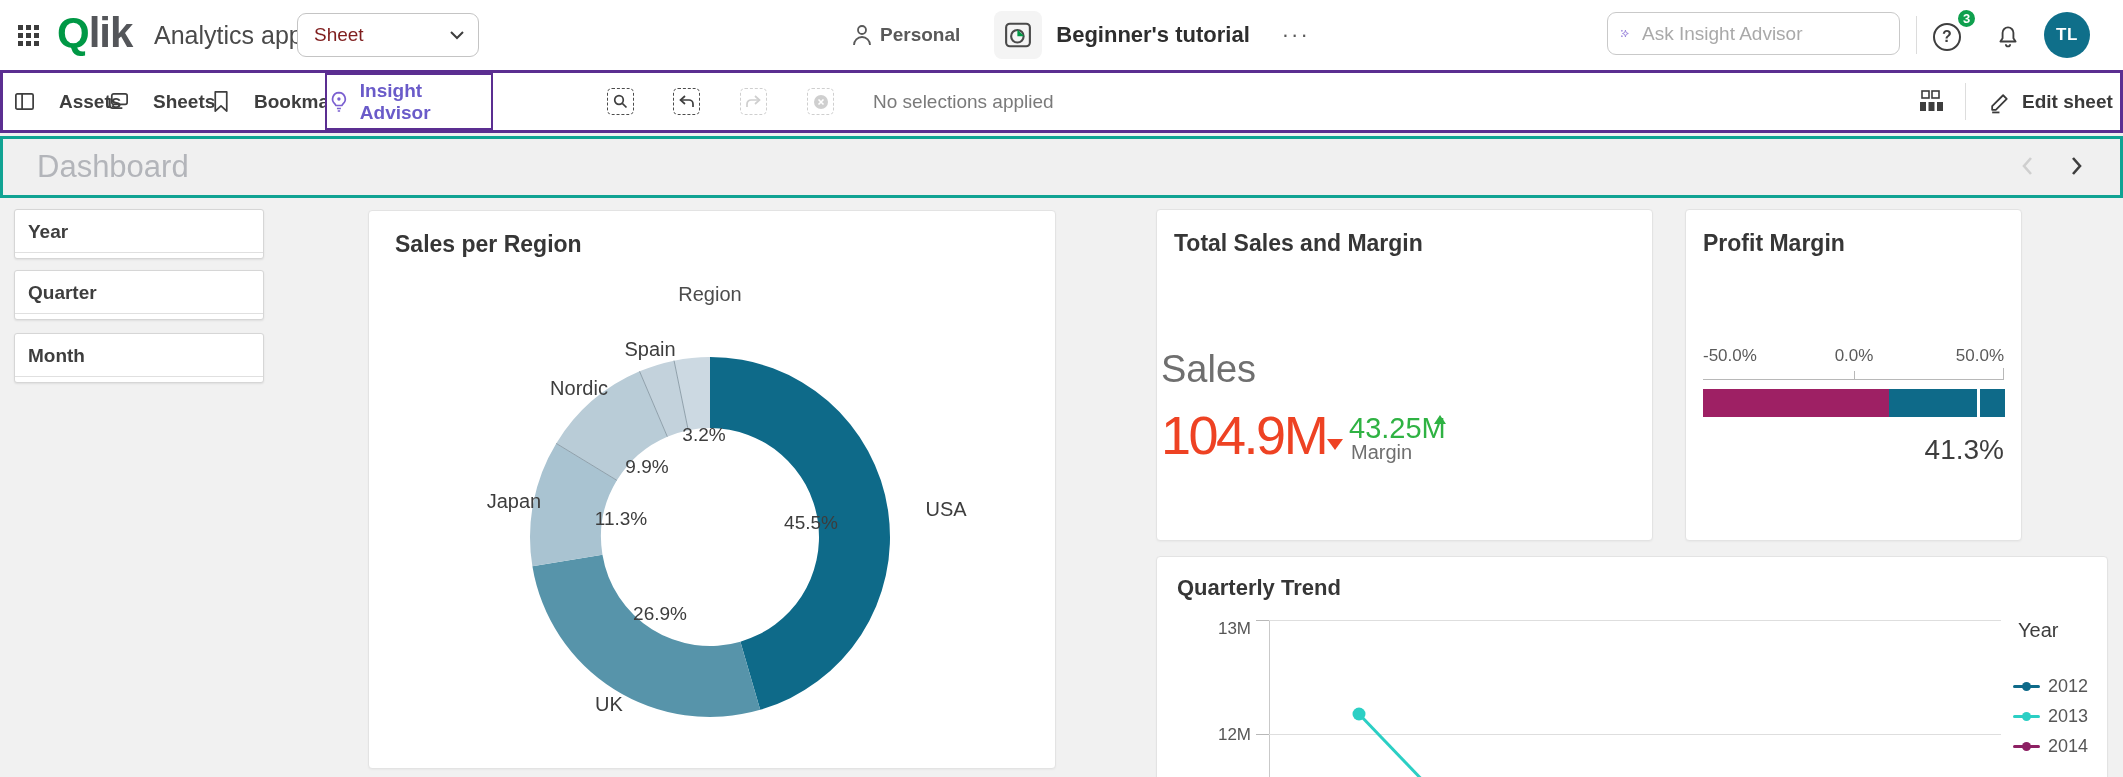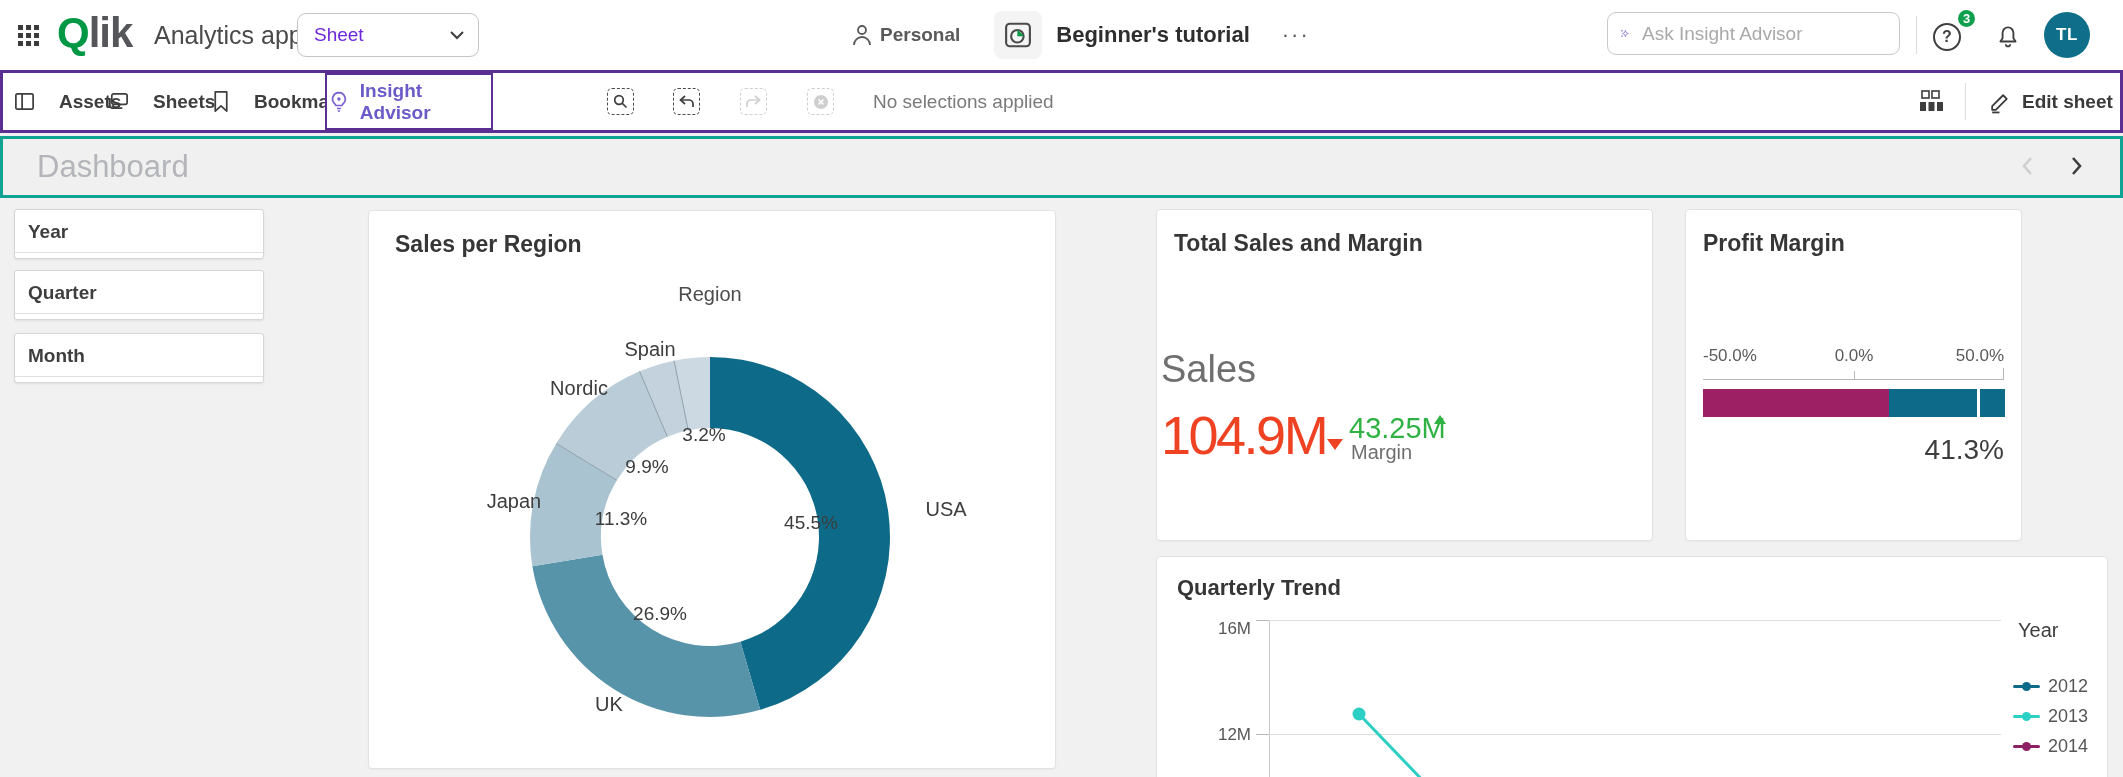--- a/index.html
+++ b/index.html
@@ -14,21 +14,21 @@
   .app-header{position:absolute;top:0;left:0;width:2123px;height:70px;background:#fff;}
   .waffle{position:absolute;left:18px;top:25px;width:21px;height:21px;display:grid;
     grid-template-columns:repeat(3,5px);grid-template-rows:repeat(3,5px);gap:3px;cursor:pointer;}
   .waffle span{background:#3c3c3c;}
   .logo{position:absolute;left:57px;top:8px;font-size:42px;font-weight:700;line-height:50px;letter-spacing:-1px;}
   .logo .q{color:var(--logo-green);}
   .logo .rest{color:#54565a;font-weight:600;}
   .app-name{position:absolute;left:154px;top:0;line-height:70px;font-size:25px;color:#4a4a4a;}
   .sheet-select{position:absolute;left:297px;top:13px;width:182px;height:44px;border:1px solid #c4c4c4;
     border-radius:9px;background:#fff;display:flex;align-items:center;padding:0 14px 0 16px;cursor:pointer;}
-  .sheet-select .lbl{flex:1;font-size:19px;color:#6d28d9;}
+  .sheet-select .lbl{flex:1;font-size:19px;color:#7f1d1d;}
   .hdr-center{position:absolute;left:852px;top:0;height:70px;display:flex;align-items:center;}
   .personal{display:flex;align-items:center;gap:8px;margin-right:34px;cursor:pointer;}
   .personal .lbl{font-size:19px;font-weight:600;color:#595959;}
   .app-icon{width:48px;height:48px;background:#f4f4f4;border-radius:8px;display:flex;align-items:center;justify-content:center;}
   .app-title{margin-left:14px;font-size:22px;font-weight:700;color:#2e2e2e;}
   .more-dots{margin-left:32px;font-size:22px;color:#595959;letter-spacing:2px;cursor:pointer;}
   .insight-box{position:absolute;left:1607px;top:12px;width:293px;height:43px;border:1px solid #c9c9c9;
     border-radius:9px;display:flex;align-items:center;padding:0 10px 0 12px;background:#fff;}
   .insight-box input{border:0;outline:0;flex:1;font-size:19px;color:#3e3e3e;margin-left:10px;
     font-family:"Liberation Sans",sans-serif;background:transparent;}
@@ -332,21 +332,21 @@
     <div class="gauge-bar">
       <div id="gauge-seg1" style="width: 61.5%; background: rgb(158, 32, 100);"></div>
       <div id="gauge-seg2" style="flex: 1 1 0%; background: rgb(14, 106, 137);"></div>
       <div id="gauge-marker" class="gauge-marker" style="left: calc(91.3% - 2px);"></div>
     </div>
     <div class="gauge-value">41.3%</div>
   </div>
 
   <div class="card" style="left:1156px;top:556px;width:952px;height:240px">
     <div class="trend-title">Quarterly Trend</div>
-    <div class="ytick" style="top:62px">16M</div>
+    <div class="ytick" style="top:62px">13M</div>
     <div class="ytick" style="top:168px">12M</div>
     <div class="axis-v"></div>
     <div class="gridline" style="top:63px"></div>
     <div class="gridline" style="top:177px"></div>
     <div class="tick-dash" style="top:63px"></div>
     <div class="tick-dash" style="top:177px"></div>
     <svg width="952" height="240" style="position:absolute;left:0;top:0">
       <polyline id="trend-line" points="202,157 272,230" fill="none" stroke-width="3" stroke="#2bcfc4"></polyline>
       <circle id="trend-dot" cx="202" cy="157" r="6.5" fill="#2bcfc4"></circle>
     </svg>

